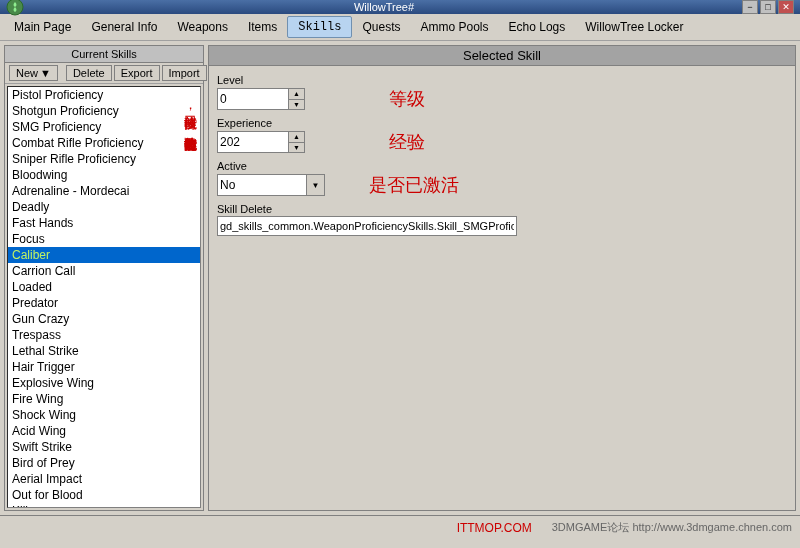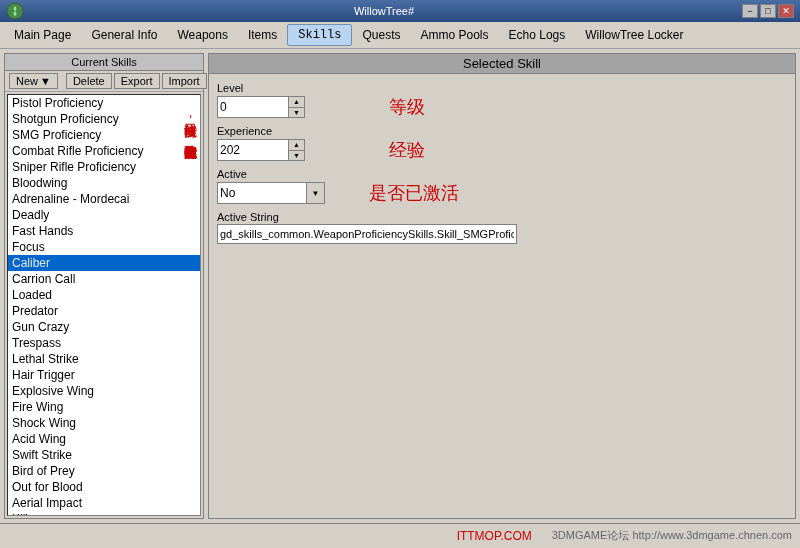--- a/index.html
+++ b/index.html
@@ -9,21 +9,21 @@
       background: #d4d0c8;
       width: 800px;
       height: 548px;
       overflow: hidden;
     }
 
     
     .title-bar {
       background: linear-gradient(to bottom, #4a6fa5, #2a4a7f);
       color: white;
-      height: 22px;
+      height: 14px;
       display: flex;
       align-items: center;
       justify-content: space-between;
       padding: 0 6px;
       user-select: none;
     }
     .title-bar-title {
       flex: 1;
       text-align: center;
       font-size: 11px;
@@ -134,21 +134,21 @@
       border: 1px solid #808080;
     }
     .skill-item {
       padding: 1px 4px;
       cursor: pointer;
       font-size: 12px;
       white-space: nowrap;
     }
     .skill-item.selected {
       background: #0066cc;
-      color: #e5e5e5;
+      color: #bef264;
     }
 
     
     .right-panel {
       flex: 1;
       background: #d4d0c8;
       border: 1px solid #808080;
       display: flex;
       flex-direction: column;
     }
@@ -342,22 +342,22 @@
         <div class="skill-item">Gun Crazy</div>
         <div class="skill-item">Trespass</div>
         <div class="skill-item">Lethal Strike</div>
         <div class="skill-item">Hair Trigger</div>
         <div class="skill-item">Explosive Wing</div>
         <div class="skill-item">Fire Wing</div>
         <div class="skill-item">Shock Wing</div>
         <div class="skill-item">Acid Wing</div>
         <div class="skill-item">Swift Strike</div>
         <div class="skill-item">Bird of Prey</div>
+        <div class="skill-item">Aerial Impact</div>
         <div class="skill-item">Out for Blood</div>
-        <div class="skill-item">Aerial Impact</div>
         <div class="skill-item">Killer</div>
       </div>
 
     <div style="position:absolute; right:4px; top:60px; display:flex; flex-direction:column; pointer-events:none; z-index:10;">
       <span style="writing-mode:vertical-rl; color:#cc0000; font-size:13px; line-height:1.4;">技能树修改口，</span>
       <span style="writing-mode:vertical-rl; color:#cc0000; font-size:13px; line-height:1.4; margin-top:8px;">技能名称请对应自己的角色技能</span>
     </div>
   </div>
 
   <div class="right-panel">
@@ -400,21 +400,21 @@
               <option value="No">No</option>
               <option value="Yes">Yes</option>
             </select>
             <div class="select-arrow">▼</div>
           </div>
           <span class="annotation" style="position:static; margin-left:40px; font-size:18px;">是否已激活</span>
         </div>
       </div>
 
       <div class="field-group">
-        <span class="field-label">Active String</span>
+        <span class="field-label">Skill Delete</span>
         <div class="field-input-row">
           <input class="text-input-long" type="text" value="gd_skills_common.WeaponProficiencySkills.Skill_SMGProficiency" style="">
         </div>
       </div>
 
     </div>
   </div>
 
 </div>
 

